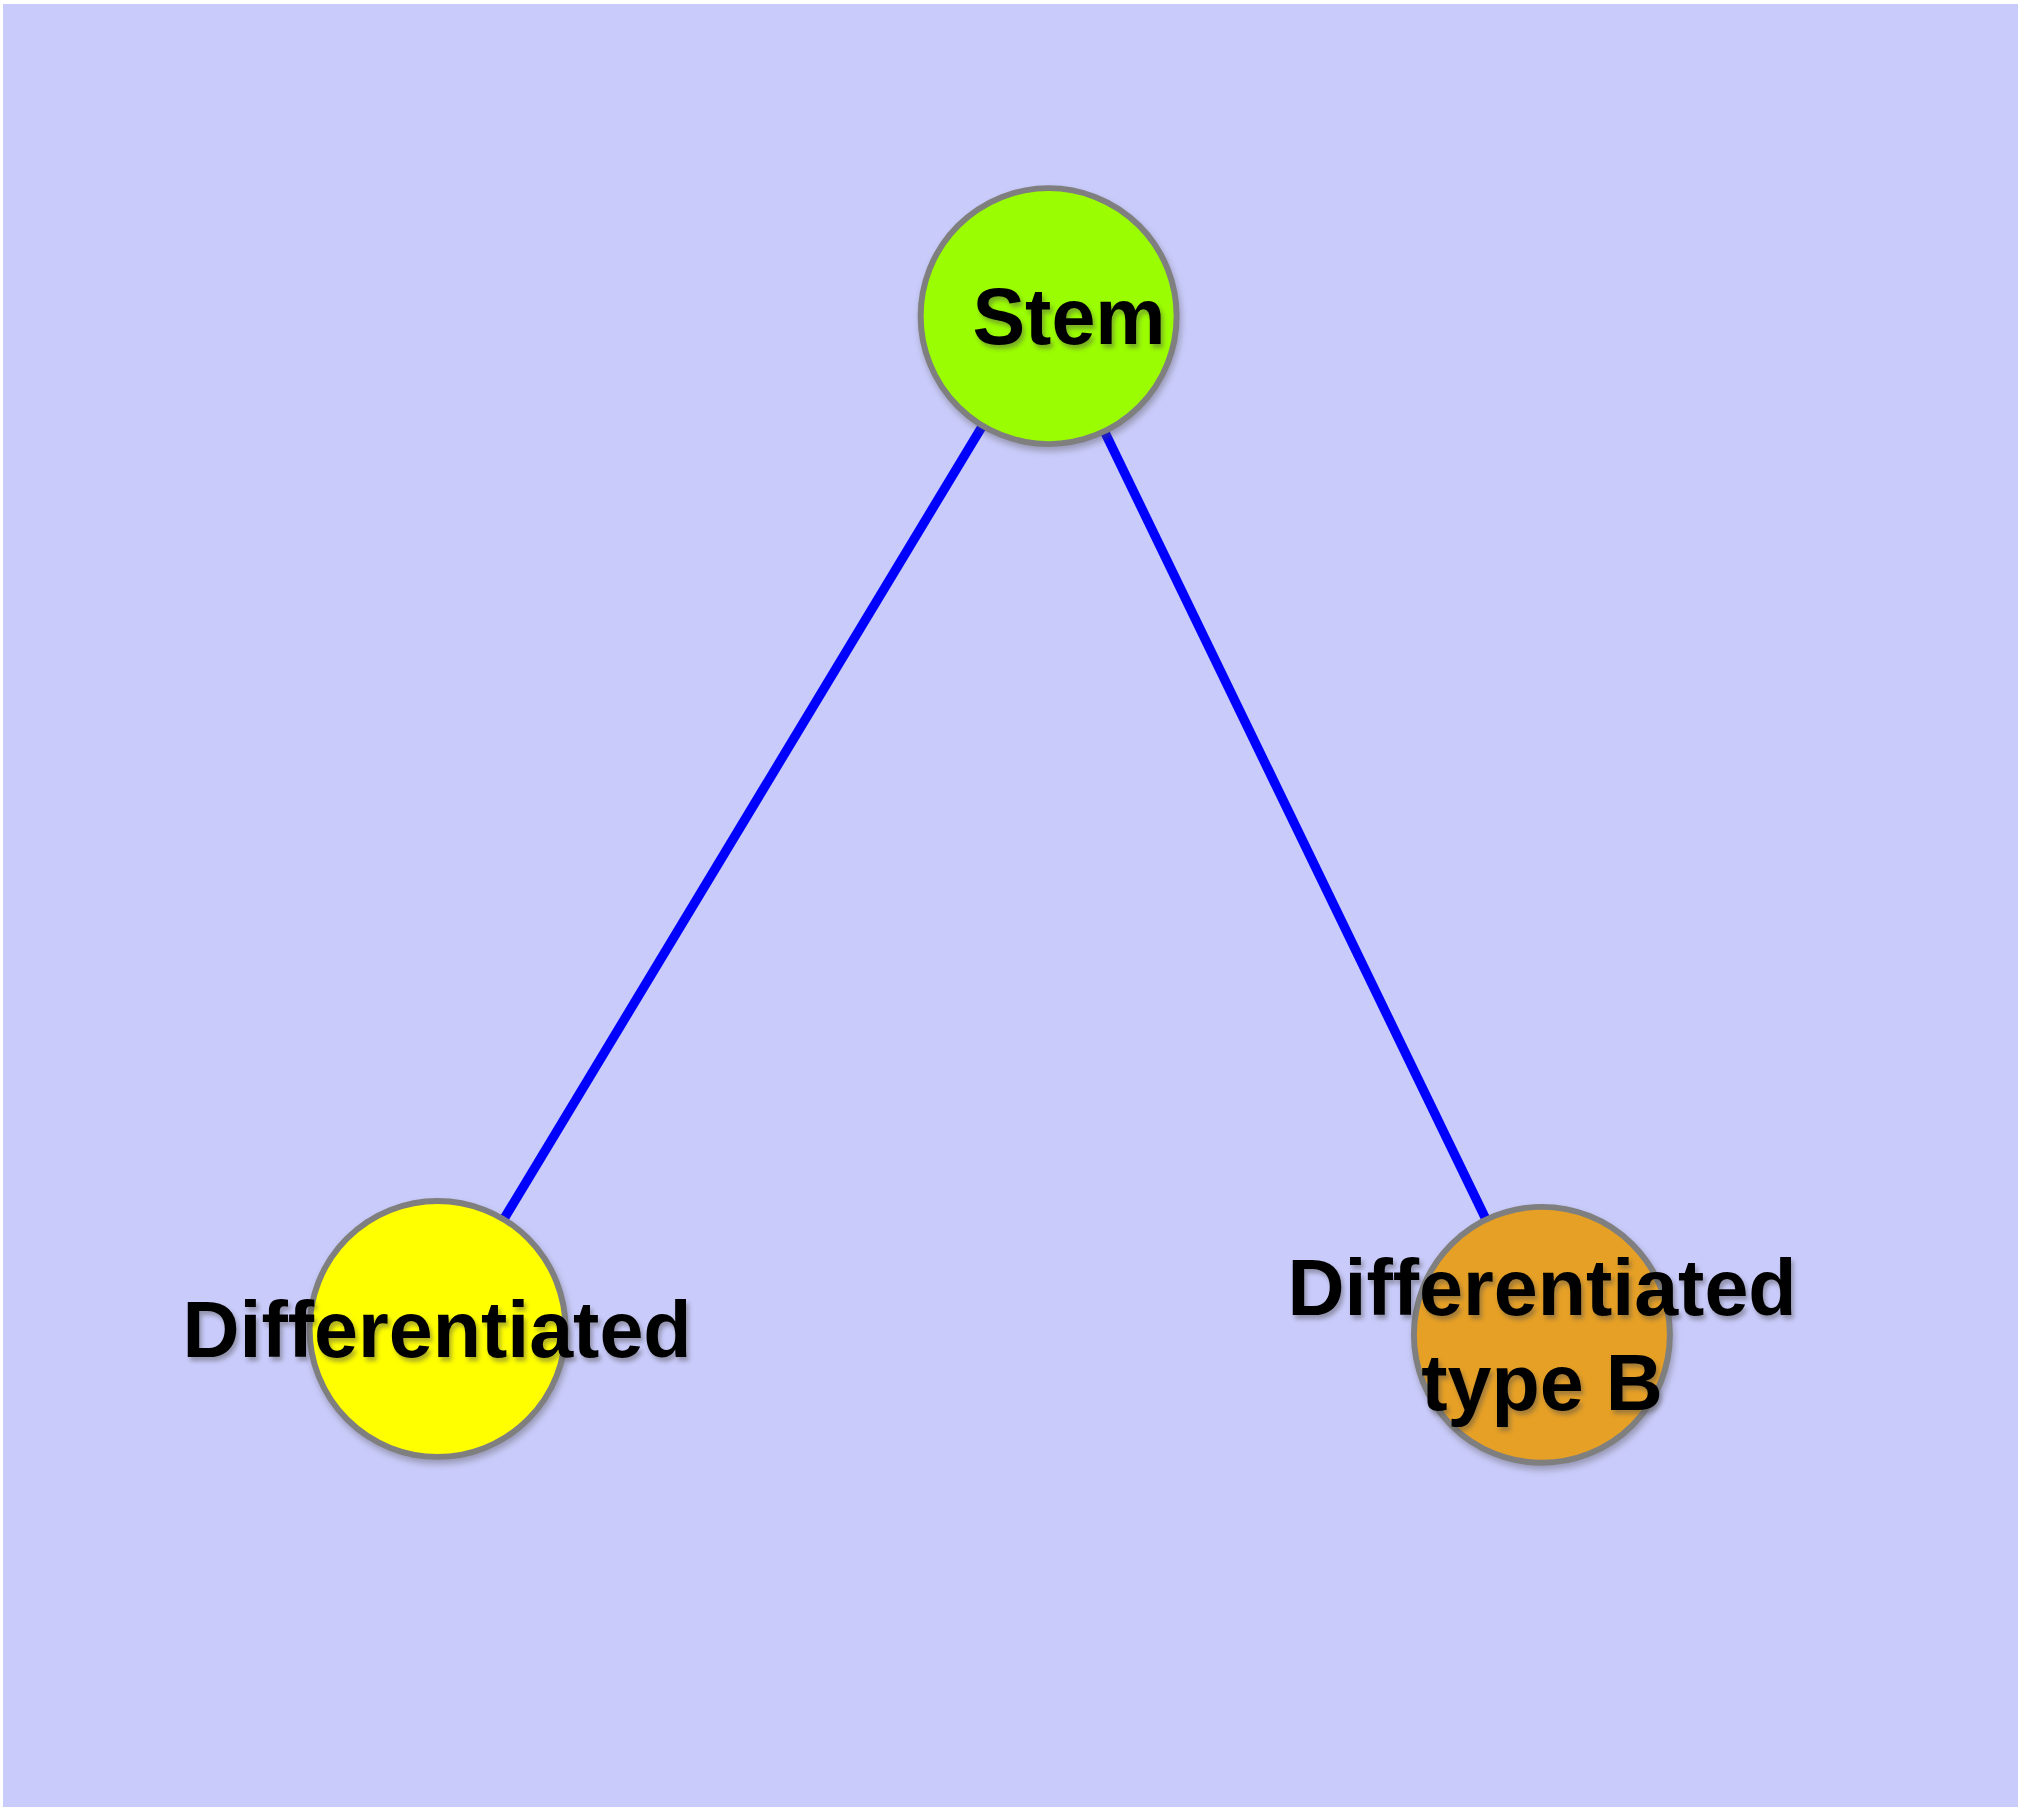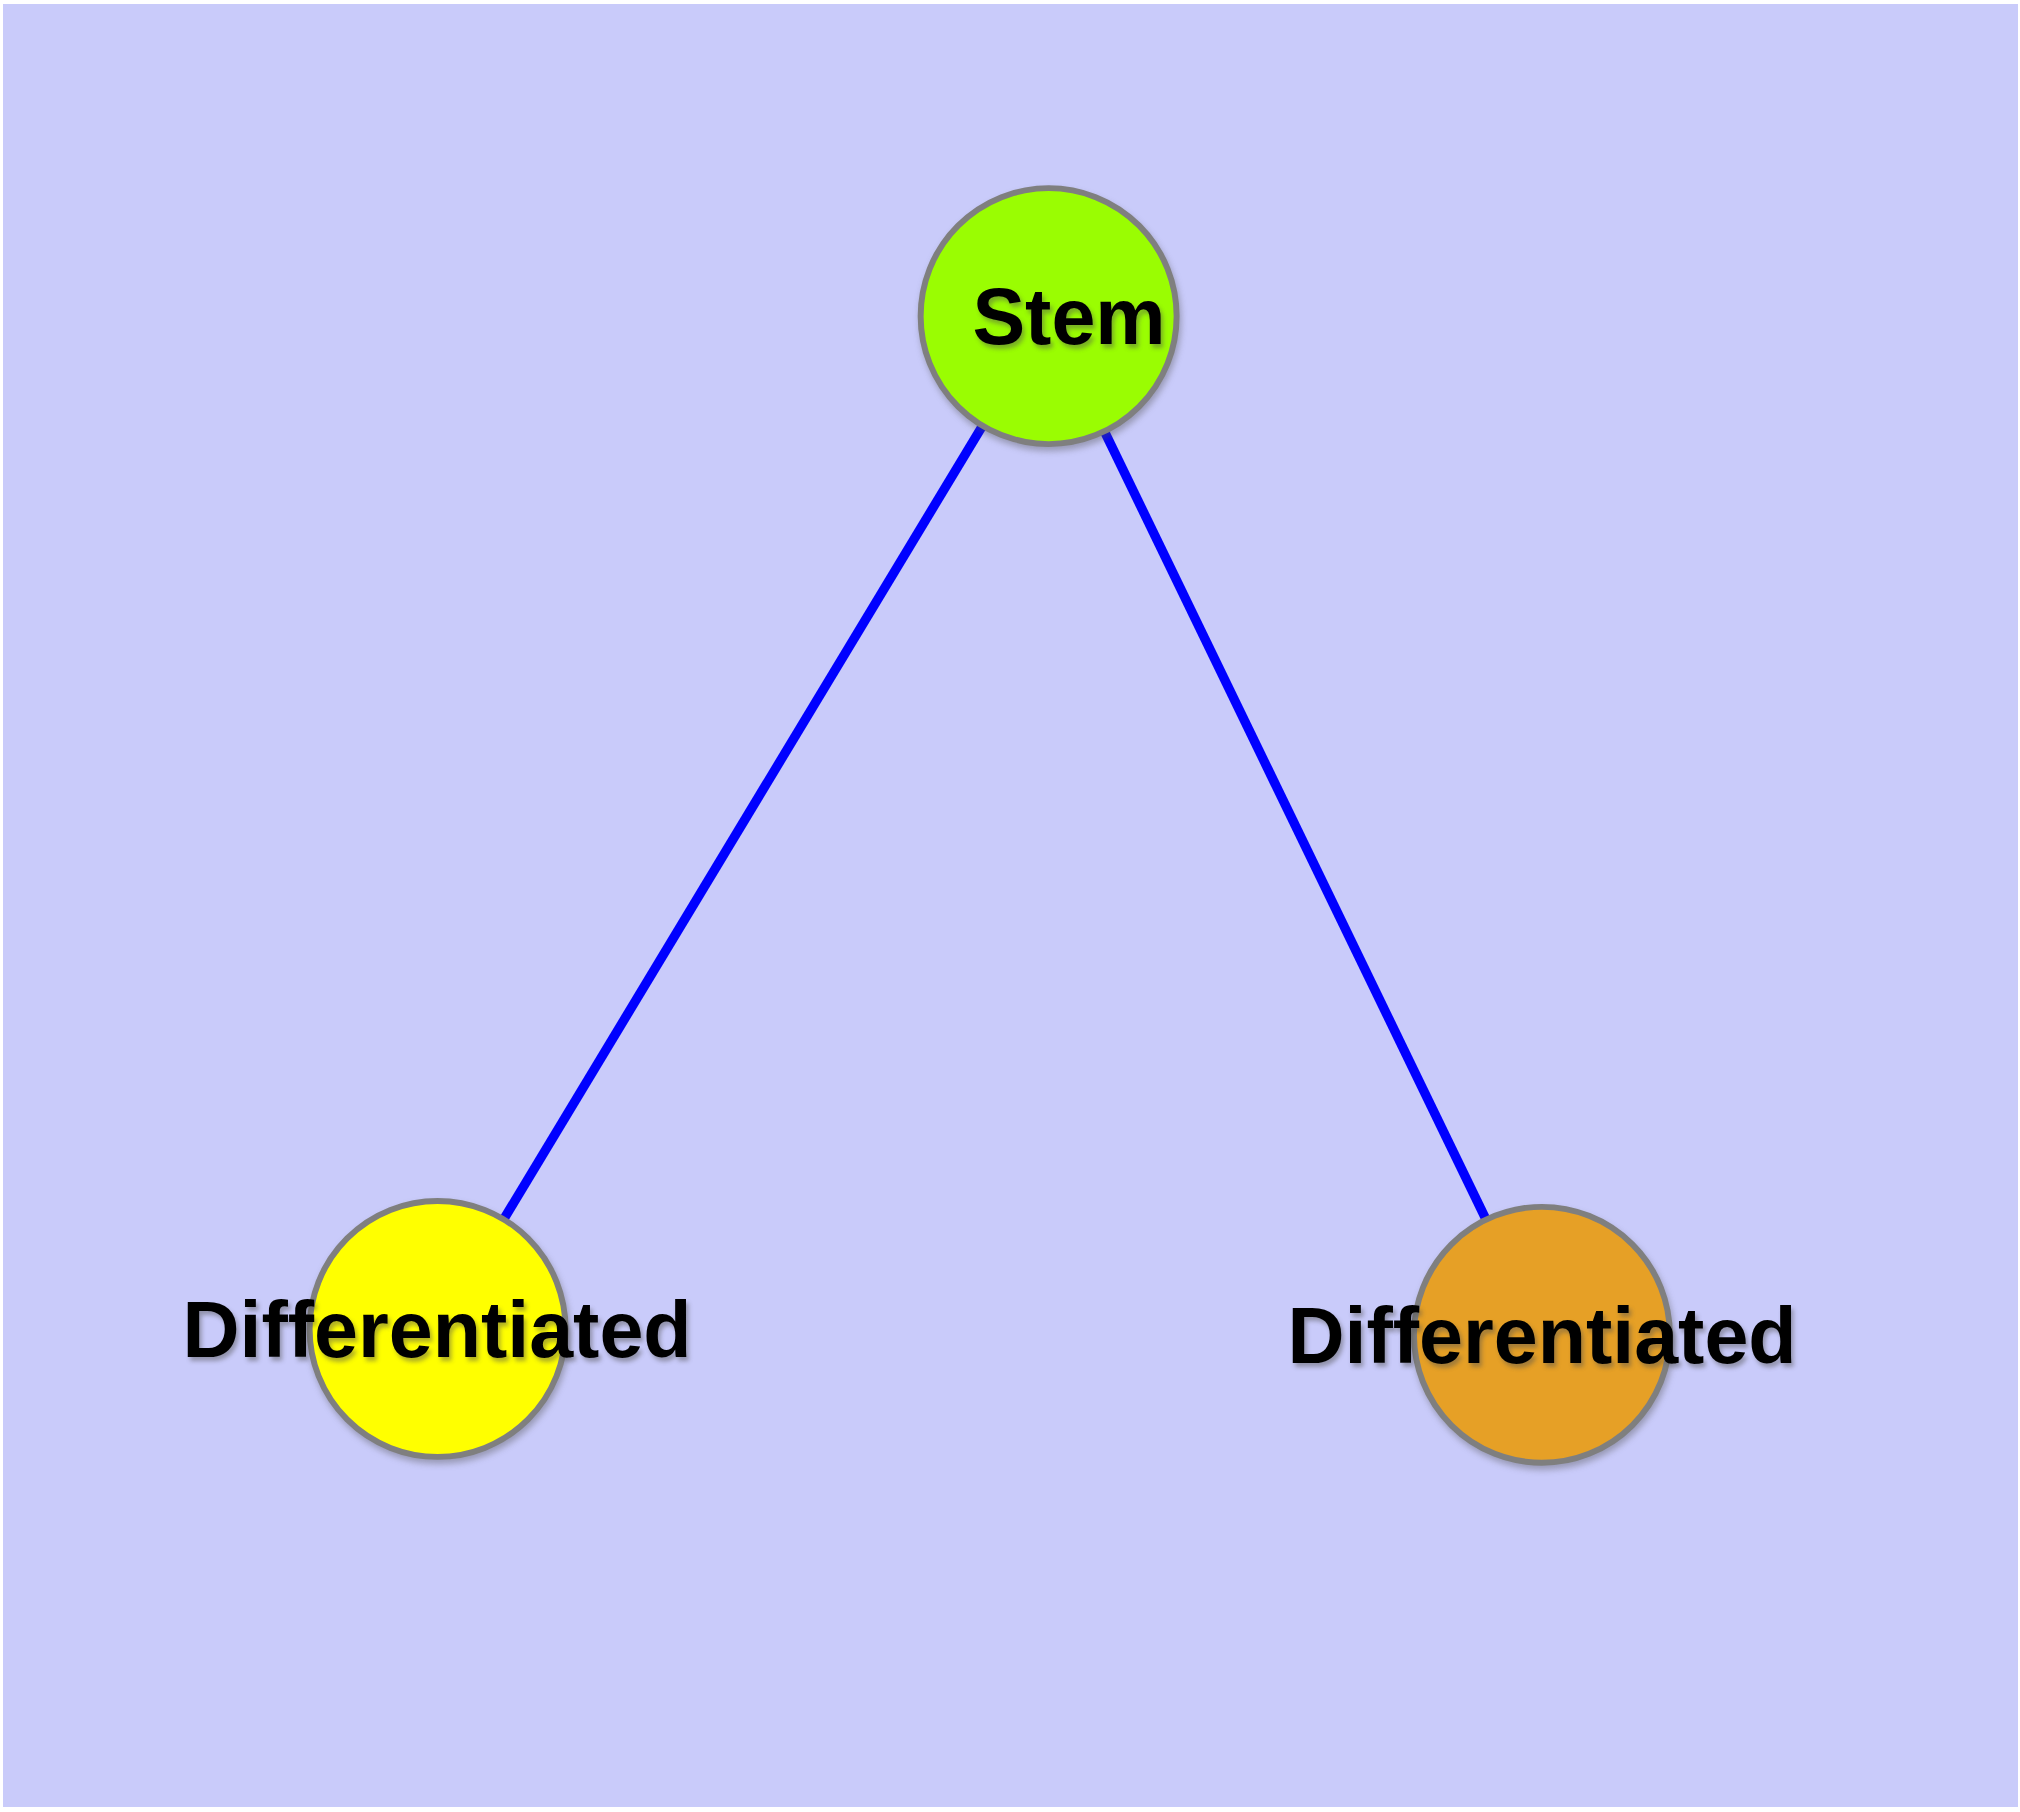--- a/index.html
+++ b/index.html
@@ -68,16 +68,17 @@
   <div class="node-label label-stem">
     <span>Stem</span>
   </div>
 
   <div class="node-label label-type-a">
     <span>Differentiated</span>
   </div>
 
   <div class="node-label label-type-b">
     <span>Differentiated</span>
+    <span>type B</span>
   </div>
 
 </div>
 
 
 </body></html>

